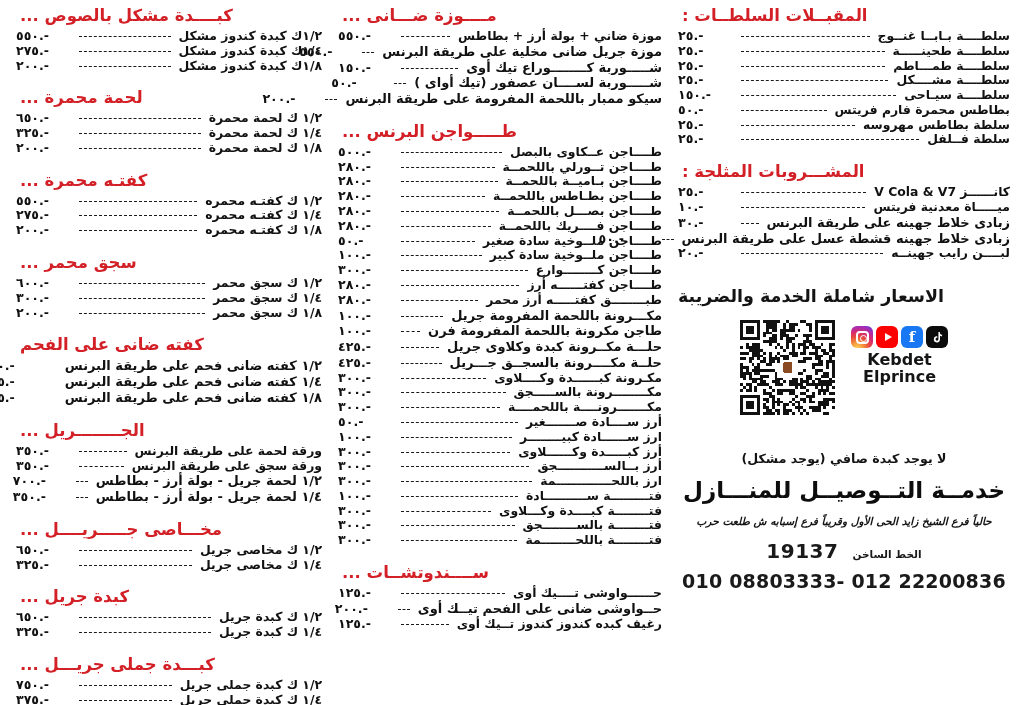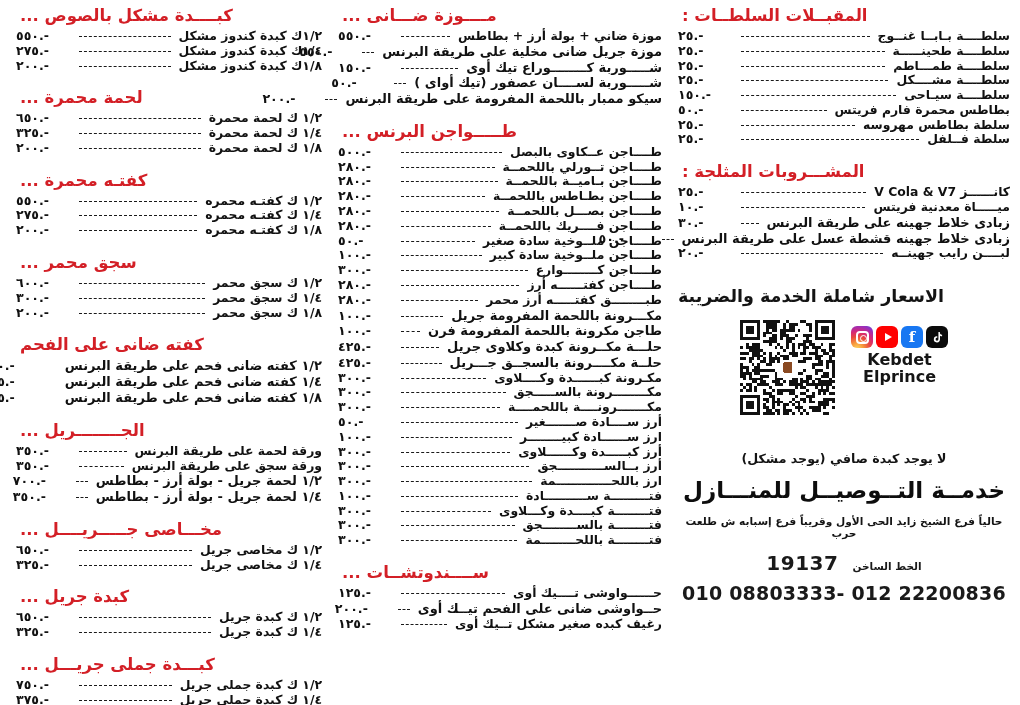--- a/index.html
+++ b/index.html
@@ -186,20 +186,21 @@
     direction: rtl;
     color: #0d0d0d;
   }
   .branches {
     margin-top: 12px;
     text-align: center;
     font-size: 10.6px;
     font-weight: bold;
     direction: rtl;
     color: #141414;
+    font-style: italic;
   }
   .hotline-row {
     margin-top: 12px;
     display: flex;
     flex-direction: row;
     justify-content: center;
     align-items: baseline;
     gap: 14px;
     direction: rtl;
   }
@@ -550,21 +551,21 @@
           <span class="name">حــــــواوشى  تــــيك أوى</span>
           <span class="lead"></span>
           <span class="price">١٢٥.-</span>
         </div>
         <div class="row wide-name">
           <span class="name">حــواوشى ضانى على الفحم تيــك أوى</span>
           <span class="lead"></span>
           <span class="price">٢٠٠.-</span>
         </div>
         <div class="row">
-          <span class="name">رغيف كبده صغير مشكل تــيك أوى</span>
+          <span class="name">رغيف كبده كندوز كندوز تــيك أوى</span>
           <span class="lead"></span>
           <span class="price">١٢٥.-</span>
         </div>
       </div>
     </div>
 
   <div class="col col-left">
     <div id="col-left-sections">
         <div class="sec-head">المقبــلات السلطــات :</div>
         <div class="rows pw-70">

